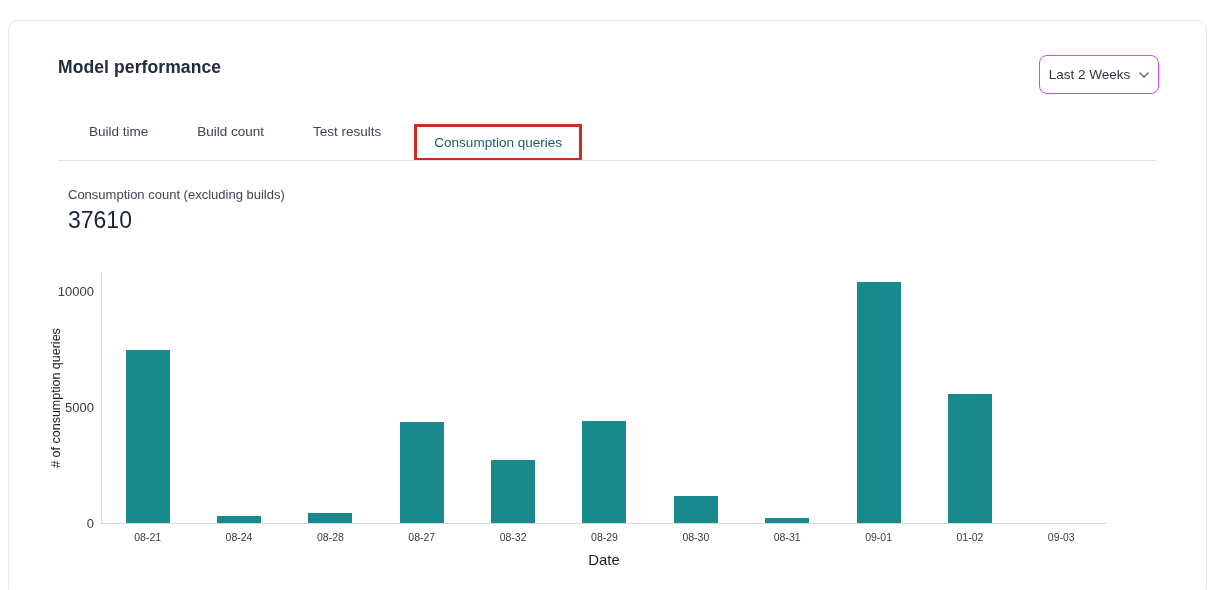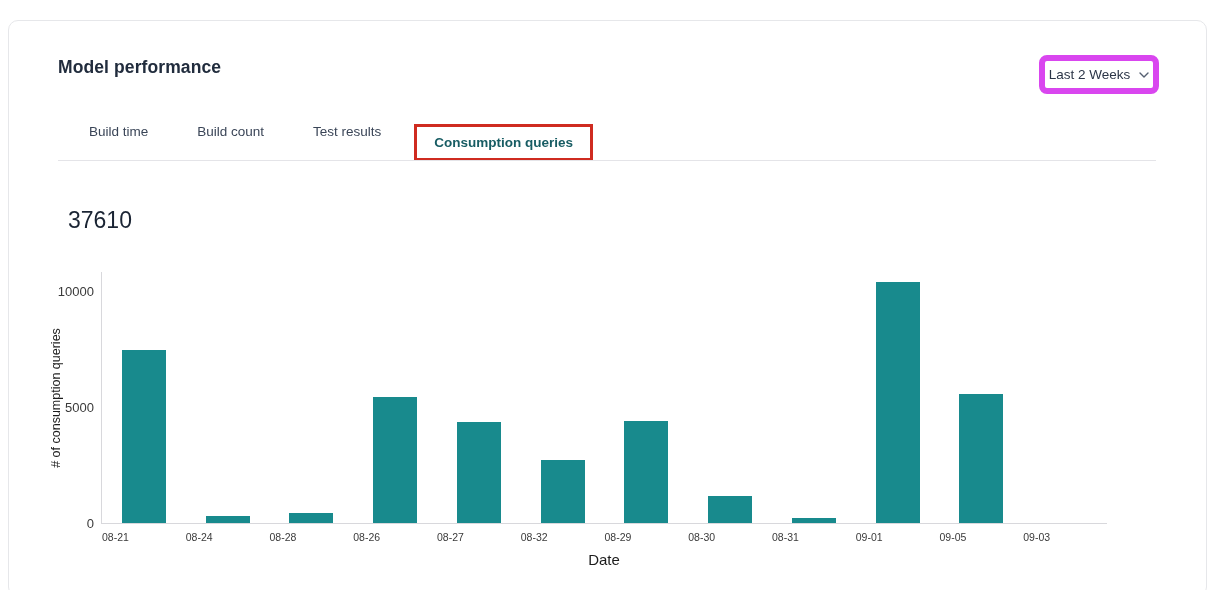--- a/index.html
+++ b/index.html
@@ -19,57 +19,57 @@
   .card{
     position:absolute;left:8px;top:20px;width:1199px;height:577px;
     background:#fff;border:1px solid var(--border);border-radius:10px;
   }
   .page-title{
     position:absolute;left:49px;top:36px;
     font-size:17.5px;font-weight:600;color:var(--ink);letter-spacing:.1px;
   }
   .range-btn{
     position:absolute;left:1030px;top:34px;width:120px;height:39px;
-    background:#fff;border:6px solid #d946ef;border-radius:8px;
+    background:#fff;border:1px solid #d946ef;border-radius:8px;
     display:flex;align-items:center;justify-content:center;gap:9px;
     font-size:13.5px;color:#2b3547;cursor:pointer;
   }
   .chev{display:inline-flex;margin-top:1px;}
   .tabs{
     position:absolute;left:80px;top:103px;height:32px;
     display:flex;align-items:flex-start;gap:49px;
   }
   .tab{font-size:13.5px;color:var(--ink-soft);cursor:pointer;white-space:nowrap;}
   .annotation-box{
     border:3px solid var(--annotation);
     padding:8px 17px;margin-left:-16px;
     display:flex;align-items:center;
   }
-  .tab.active{color:var(--active-tab);font-weight:700;}
+  .tab.active{color:var(--active-tab);font-weight:400;}
   .tabs-divider{
     position:absolute;left:49px;right:50px;top:139px;height:1px;background:#e4e4e8;
   }
   .metric-label{
     position:absolute;left:59px;top:166px;font-size:13px;color:#3f4655;
   }
   .metric-value{
     position:absolute;left:59px;top:186px;font-size:23px;color:#1a2433;
   }
   
   .plot{
     position:absolute;left:92px;top:251px;width:1006px;height:252px;
     border-left:1px solid var(--axis-line);
     border-bottom:1px solid var(--axis-line);
     display:flex;align-items:flex-end;
   }
   .band{flex:1;display:flex;justify-content:center;align-items:flex-end;position:relative;height:100%;}
   .bar{width:44px;background:var(--bar-color);}
   .x-tick{
     position:absolute;top:calc(100% + 8px);left:0;width:100%;
-    font-size:10.5px;color:var(--tick-text);
+    text-align:center;font-size:10.5px;color:var(--tick-text);
   }
   .y-tick{
     position:absolute;right:calc(100% + 8px);transform:translateY(50%);
     font-size:13px;color:var(--tick-text);white-space:nowrap;
   }
   .y-axis-title{
     position:absolute;left:47px;top:377px;
     transform:translate(-50%,-50%) rotate(-90deg);
     font-size:12.5px;color:var(--axis-title);white-space:nowrap;
   }
@@ -98,43 +98,40 @@
     <span class="tab">Build time</span>
     <span class="tab">Build count</span>
     <span class="tab">Test results</span>
     <span class="annotation-box">
       <span class="tab active">Consumption queries</span>
     </span>
   </div>
 
   <div class="tabs-divider"></div>
 
+  <div class="metric-label">Consumption count (excluding builds)</div>
   <div class="metric-value">37610</div>
 
   <div>
     <div class="y-axis-title"># of consumption queries</div>
     <div class="plot">
         <span class="y-tick" style="bottom: 0px;">0</span>
         <span class="y-tick" style="bottom: 116px;">5000</span>
         <span class="y-tick" style="bottom: 232px;">10000</span>
         <div class="band">
           <div class="bar" style="height: 173px;"></div>
           <span class="x-tick">08-21</span>
         </div>
         <div class="band">
           <div class="bar" style="height: 7px;"></div>
           <span class="x-tick">08-24</span>
         </div>
         <div class="band">
           <div class="bar" style="height: 10px;"></div>
           <span class="x-tick">08-28</span>
-        </div>
-        <div class="band">
-          <div class="bar" style="height: 126px;"></div>
-          <span class="x-tick">08-26</span>
         </div>
         <div class="band">
           <div class="bar" style="height: 101px;"></div>
           <span class="x-tick">08-27</span>
         </div>
         <div class="band">
           <div class="bar" style="height: 63px;"></div>
           <span class="x-tick">08-32</span>
         </div>
         <div class="band">
@@ -148,21 +145,21 @@
         <div class="band">
           <div class="bar" style="height: 5px;"></div>
           <span class="x-tick">08-31</span>
         </div>
         <div class="band">
           <div class="bar" style="height: 241px;"></div>
           <span class="x-tick">09-01</span>
         </div>
         <div class="band">
           <div class="bar" style="height: 129px;"></div>
-          <span class="x-tick">09-05</span>
+          <span class="x-tick">01-02</span>
         </div>
         <div class="band">
           <div class="bar" style="height: 0px;"></div>
           <span class="x-tick">09-03</span>
         </div>
       </div>
     <div class="x-axis-title">Date</div>
   </div>
 
 </div>

